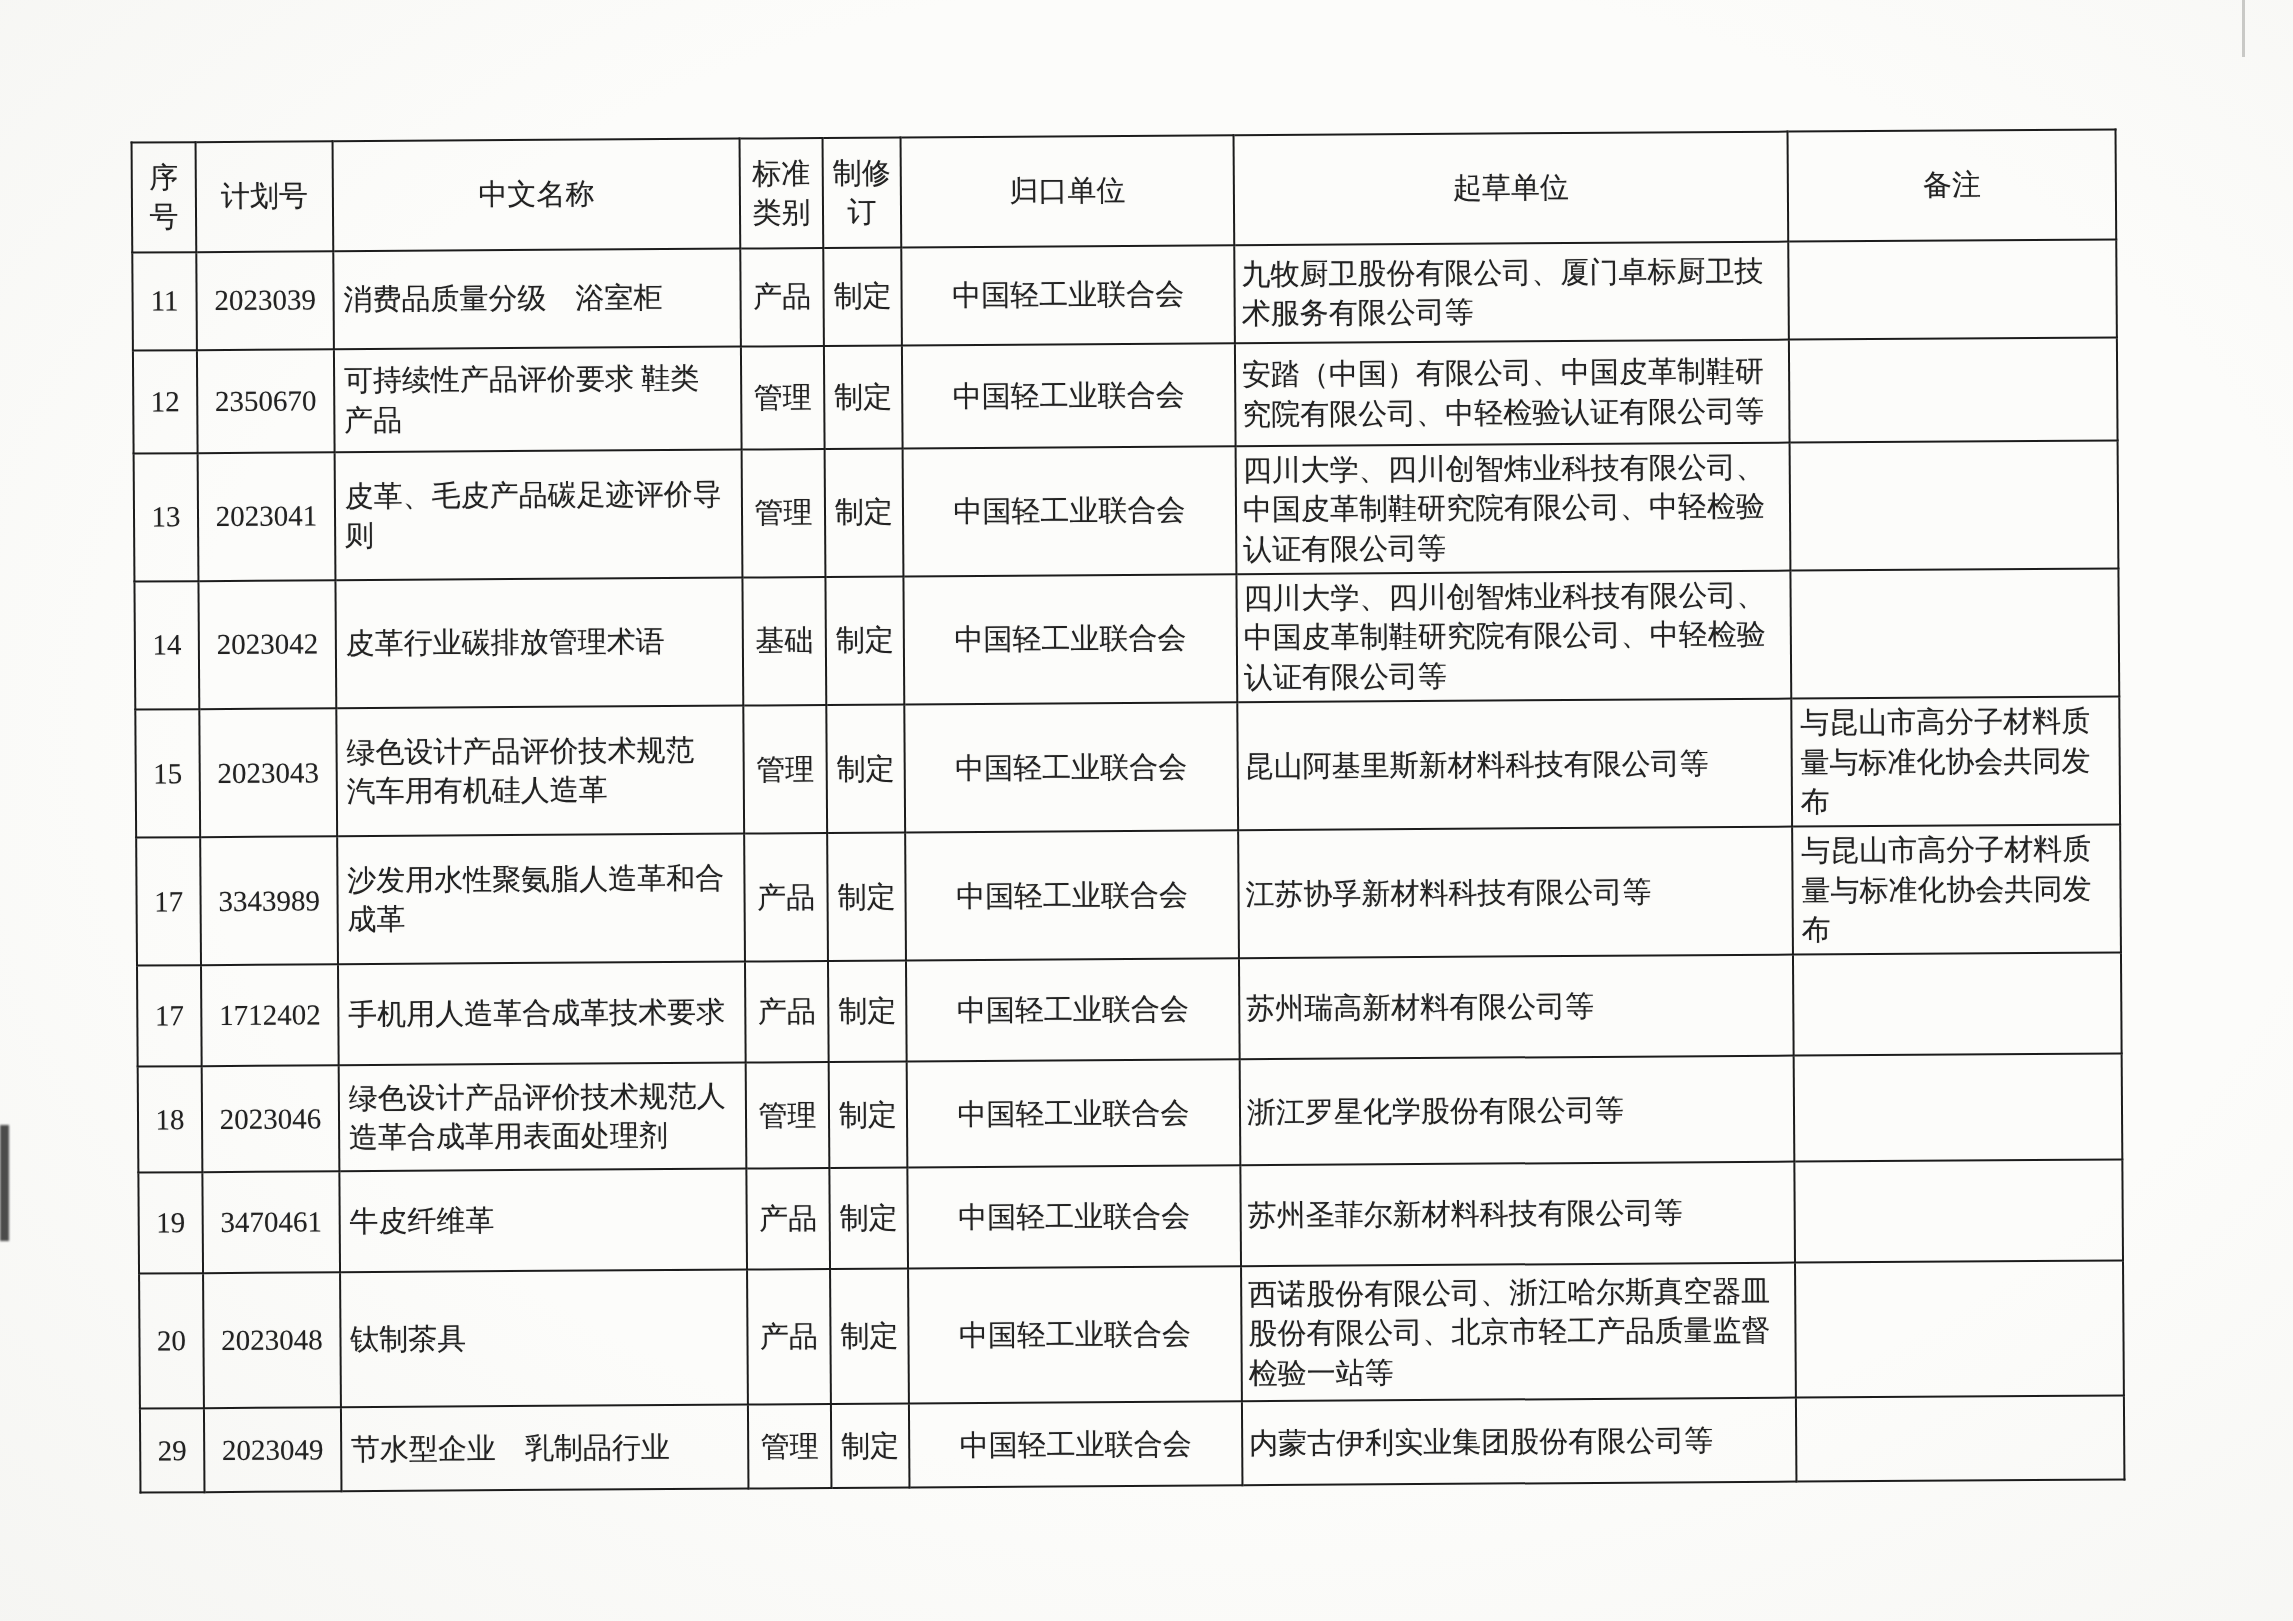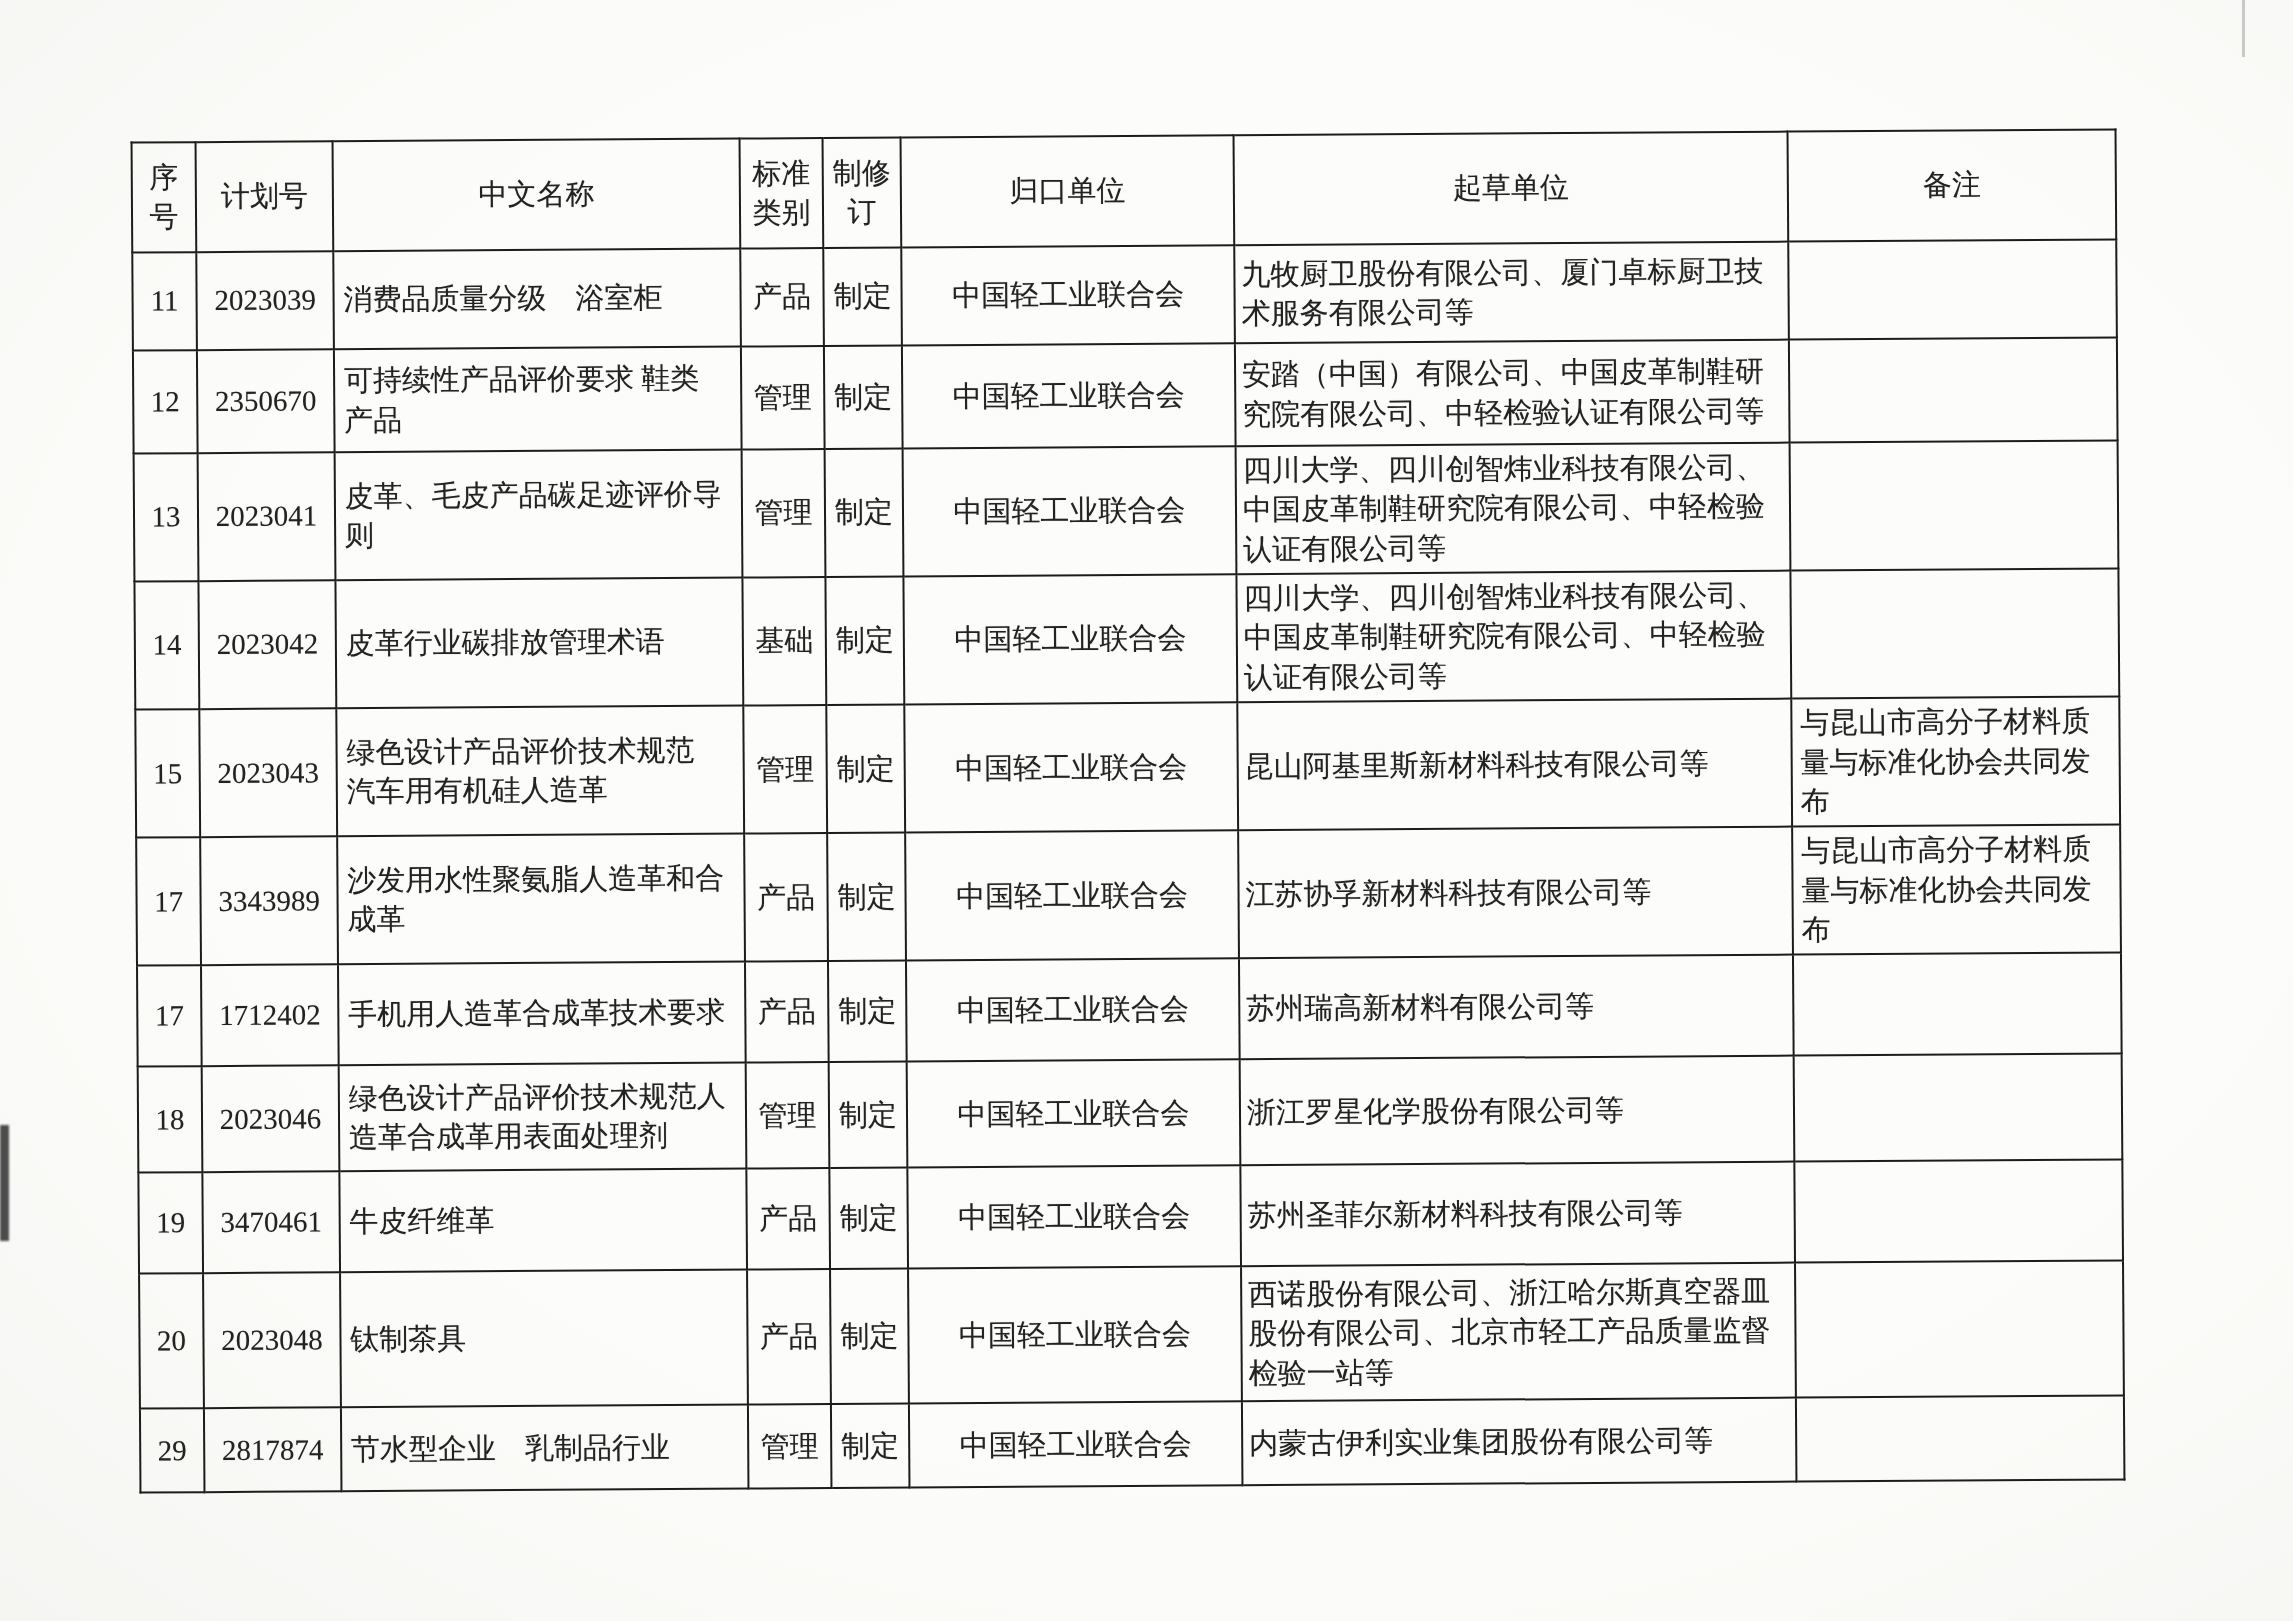--- a/index.html
+++ b/index.html
@@ -228,21 +228,21 @@
           <td class="c-center">产品</td>
           <td class="c-center">制定</td>
           <td class="c-center">中国轻工业联合会</td>
           <td class="c-left">西诺股份有限公司、浙江哈尔斯真空器皿
 股份有限公司、北京市轻工产品质量监督
 检验一站等</td>
           <td class="c-left c-remark"></td>
         </tr>
         <tr>
           <td class="c-center">29</td>
-          <td class="c-center">2817874</td>
+          <td class="c-center">2023049</td>
           <td class="c-left c-name">节水型企业　乳制品行业</td>
           <td class="c-center">管理</td>
           <td class="c-center">制定</td>
           <td class="c-center">中国轻工业联合会</td>
           <td class="c-left">内蒙古伊利实业集团股份有限公司等</td>
           <td class="c-left c-remark"></td>
         </tr>
       </tbody>
   </table>
 </div>

